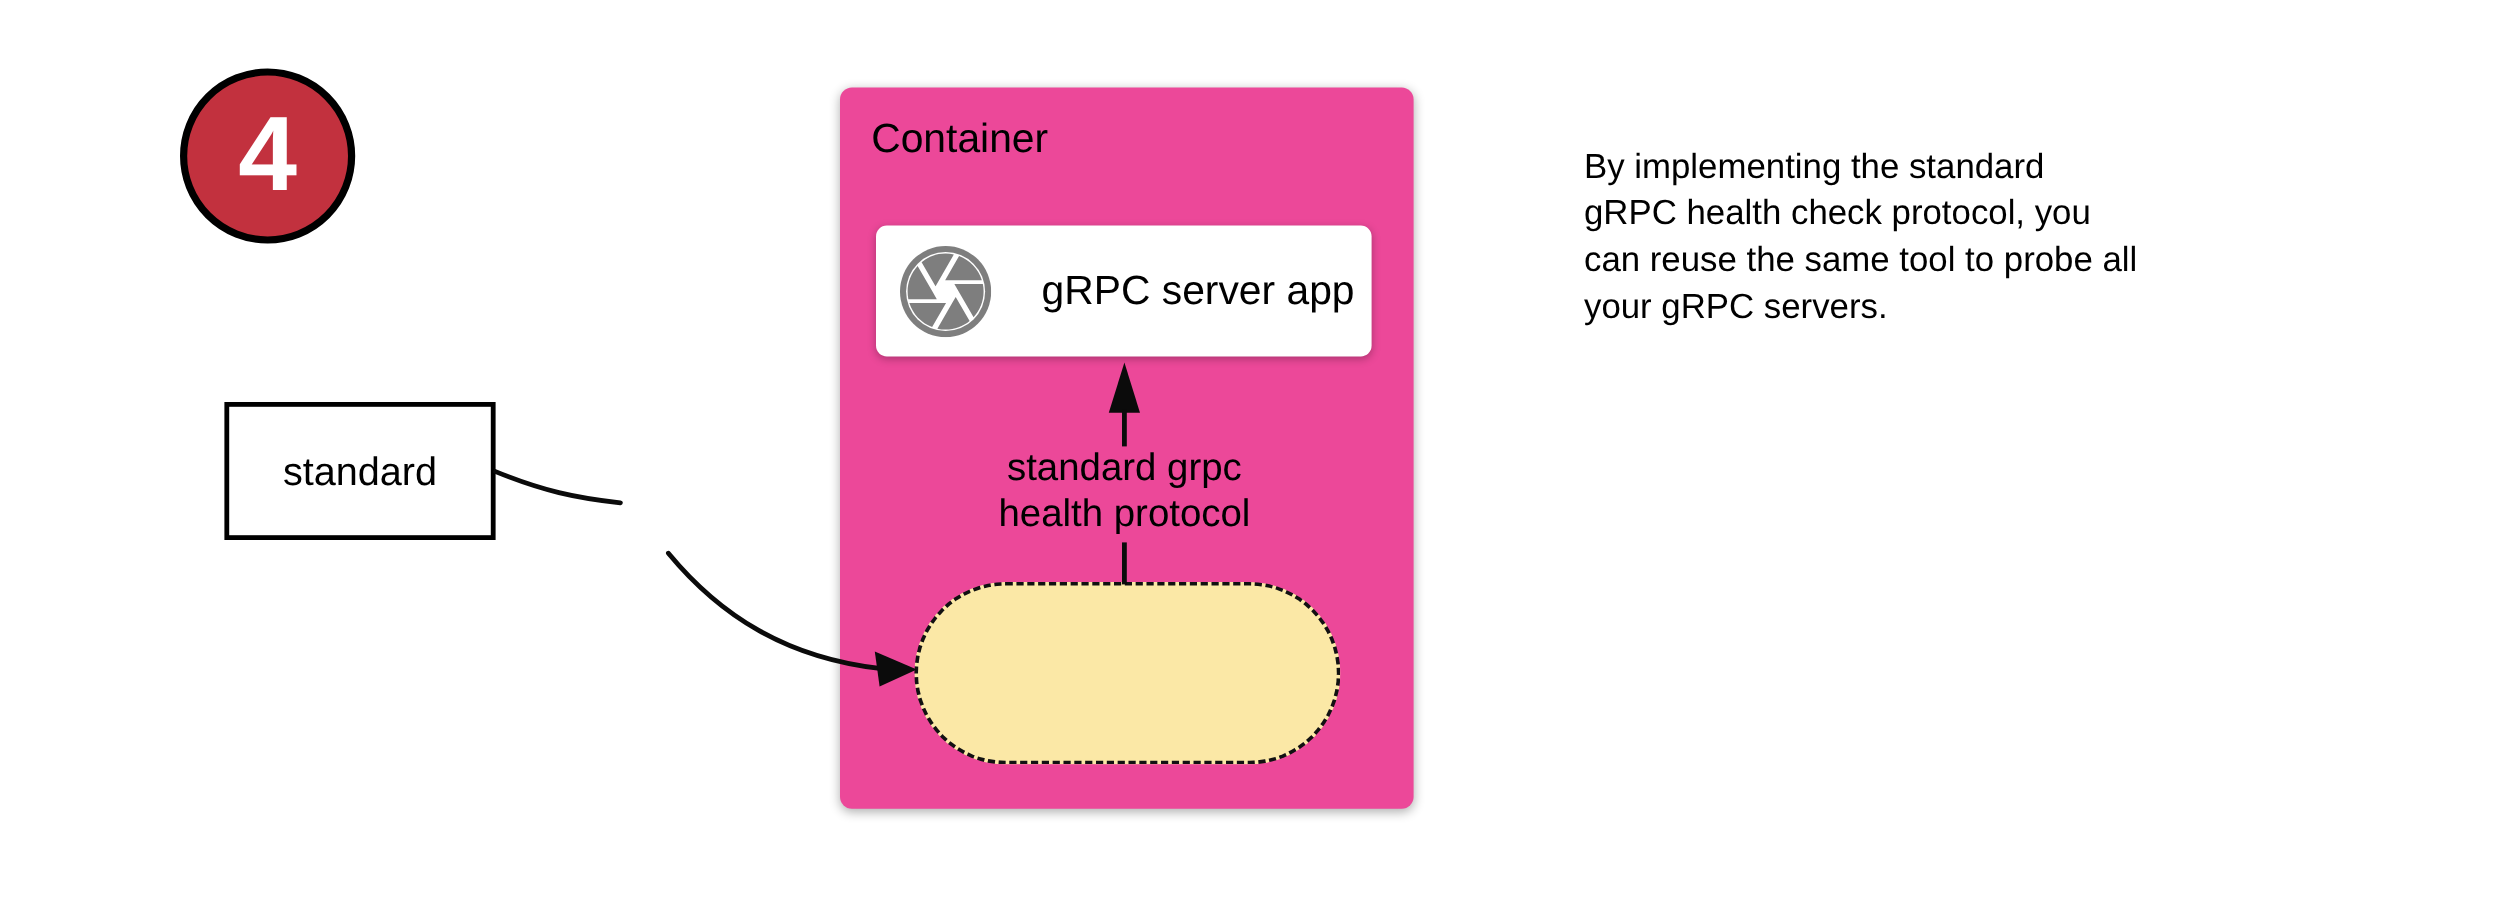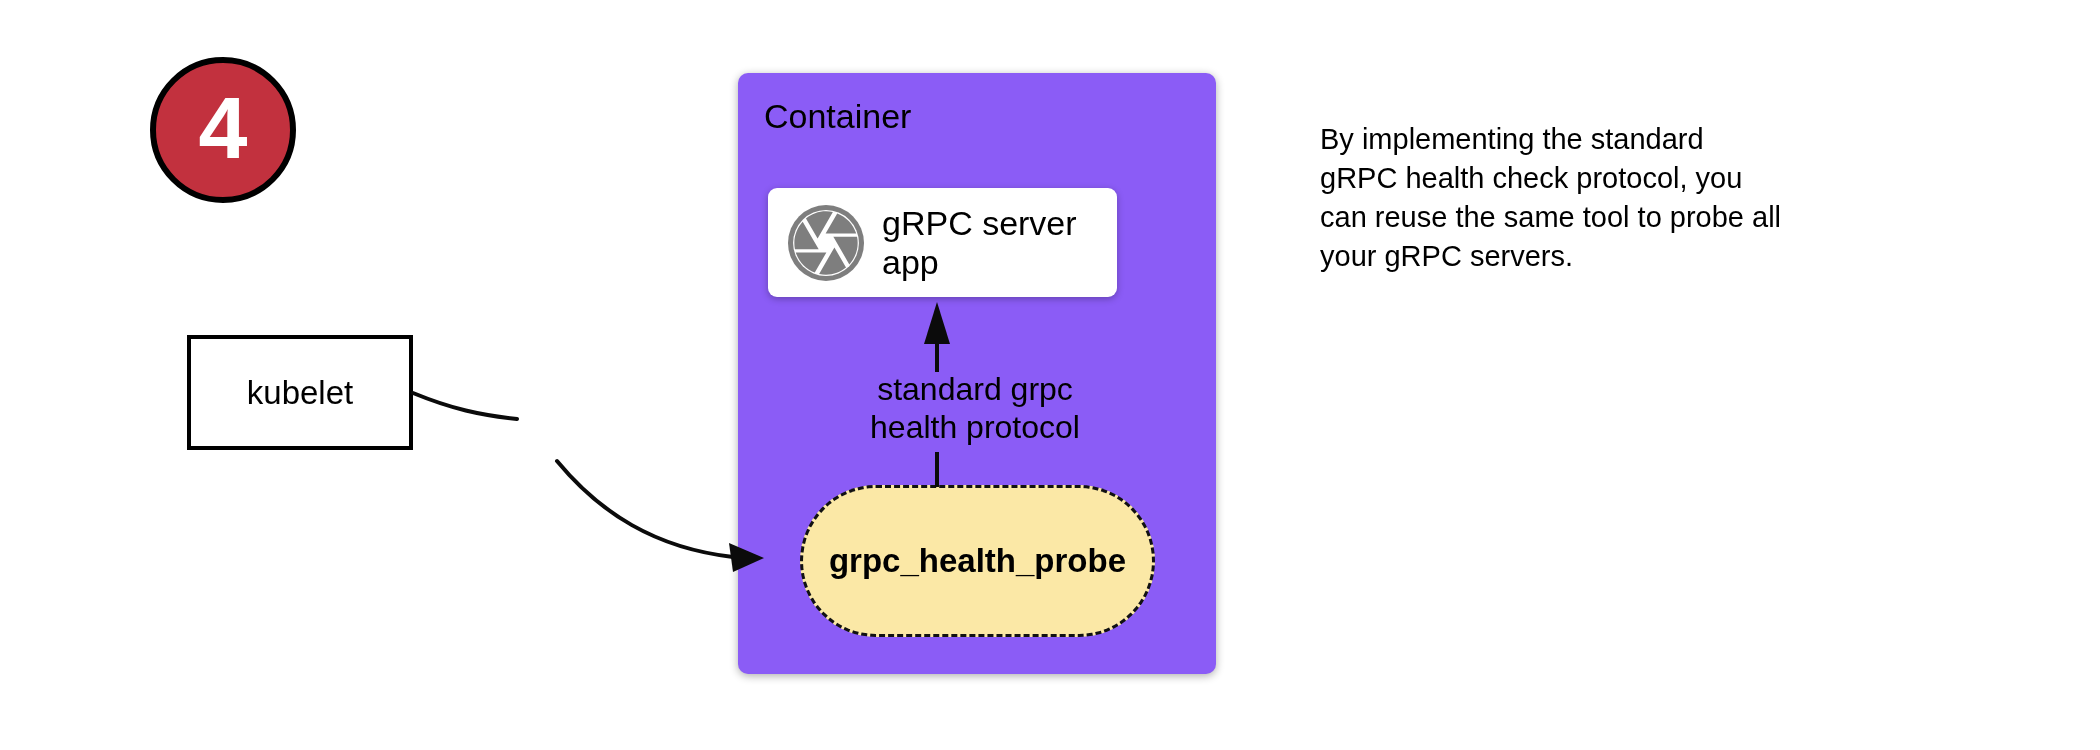--- a/index.html
+++ b/index.html
@@ -42,25 +42,25 @@
   
   .container-box{
     left:700px;top:73px;width:478px;height:601px;
     border-radius:10px;
     box-shadow:0 2px 9px rgba(0,0,0,0.32);
   }
   .container-title{
     position:absolute;left:26px;top:24px;font-size:34px;
   }
   .server-box{
-    position:absolute;left:30px;top:115px;width:349px;height:109px;
+    position:absolute;left:30px;top:115px;width:413px;height:109px;
     background:#ffffff;border-radius:9px;
     box-shadow:0 2px 7px rgba(0,0,0,0.28);
     display:flex;align-items:center;
-    padding-left:20px;box-sizing:border-box;
+    padding-left:20px;box-sizing:border-box;gap:24px;
   }
   .server-box .icon{width:76px;height:76px;flex:0 0 auto;}
   .server-box .label{font-size:34px;margin-left:18px;}
 
   .proto-label{
     position:absolute;left:37px;top:297px;width:400px;
     text-align:center;font-size:32px;line-height:38px;
     white-space:pre-line;
   }
 
@@ -89,42 +89,41 @@
 </head>
 <body>
 
 <div class="canvas">
 
   <div class="abs step-badge" style="background-color: rgb(194, 49, 62);">
     <span>4</span>
   </div>
 
   <div class="abs kubelet-box">
-    <span>kubelet</span>
+    <span>standard</span>
   </div>
 
 
-  <div class="abs container-box" style="background-color: #8b5cf6; margin-left: 38px;">
+  <div class="abs container-box" style="background-color: #ec4899;">
 
     <div class="container-title">Container</div>
 
     <div class="server-box">
       <svg class="icon" viewBox="0 0 24 24">
         <circle cx="12" cy="12" r="12" fill="#7E7E7E"></circle>
         <circle cx="12" cy="12" r="10.4" fill="#ffffff"></circle>
         <path fill="#7E7E7E" d="M9.4 10.5l4.77-8.26C13.47 2.09 12.75 2 12 2c-2.4 0-4.6.85-6.32 2.25l3.66 6.35.06-.1zM21.54 9c-.92-2.92-3.15-5.26-6-6.34L11.88 9h9.66zm.26 1h-7.49l.29.5 4.76 8.25C21 16.97 22 14.61 22 12c0-.69-.07-1.35-.2-2zM8.54 12l-3.9-6.75C3.01 7.03 2 9.39 2 12c0 .69.07 1.35.2 2h7.49l-1.15-2zm-6.08 3c.92 2.92 3.15 5.26 6 6.34L12.12 15H2.46zm11.27 0l-3.9 6.76c.7.15 1.42.24 2.17.24 2.4 0 4.6-.85 6.32-2.25l-3.66-6.35-.93 1.6z"></path>
       </svg>
       <span class="label">gRPC server app</span>
     </div>
 
     <div class="proto-label">standard grpc
 health protocol</div>
 
     <div class="probe-box" style="background-color: rgb(251, 232, 166);">
-      <div class="probe-title">grpc_health_probe</div>
     </div>
   </div>
 
   <div class="abs note">By implementing the standard
 gRPC health check protocol, you
 can reuse the same tool to probe all
 your gRPC servers.</div>
 
   <svg class="arrows" viewBox="0 0 2100 750">
     <g stroke="#0b0b0b" stroke-width="4" fill="none" stroke-linecap="round">

